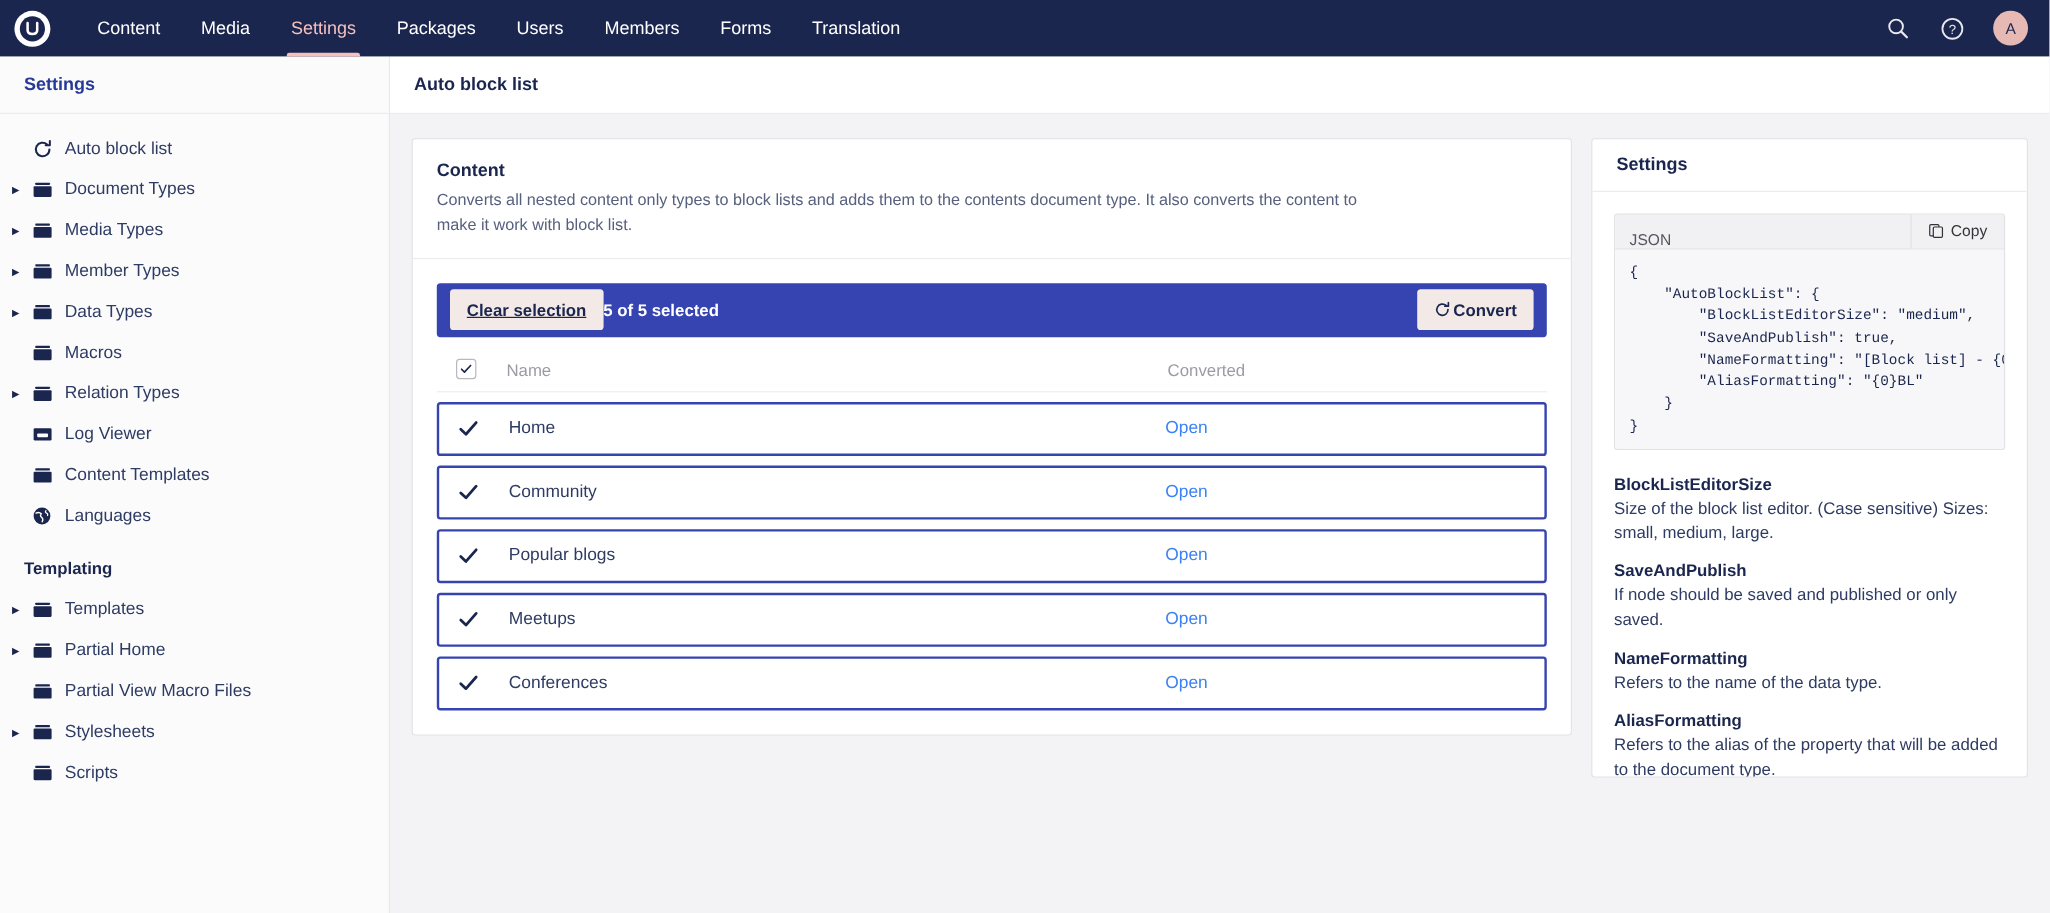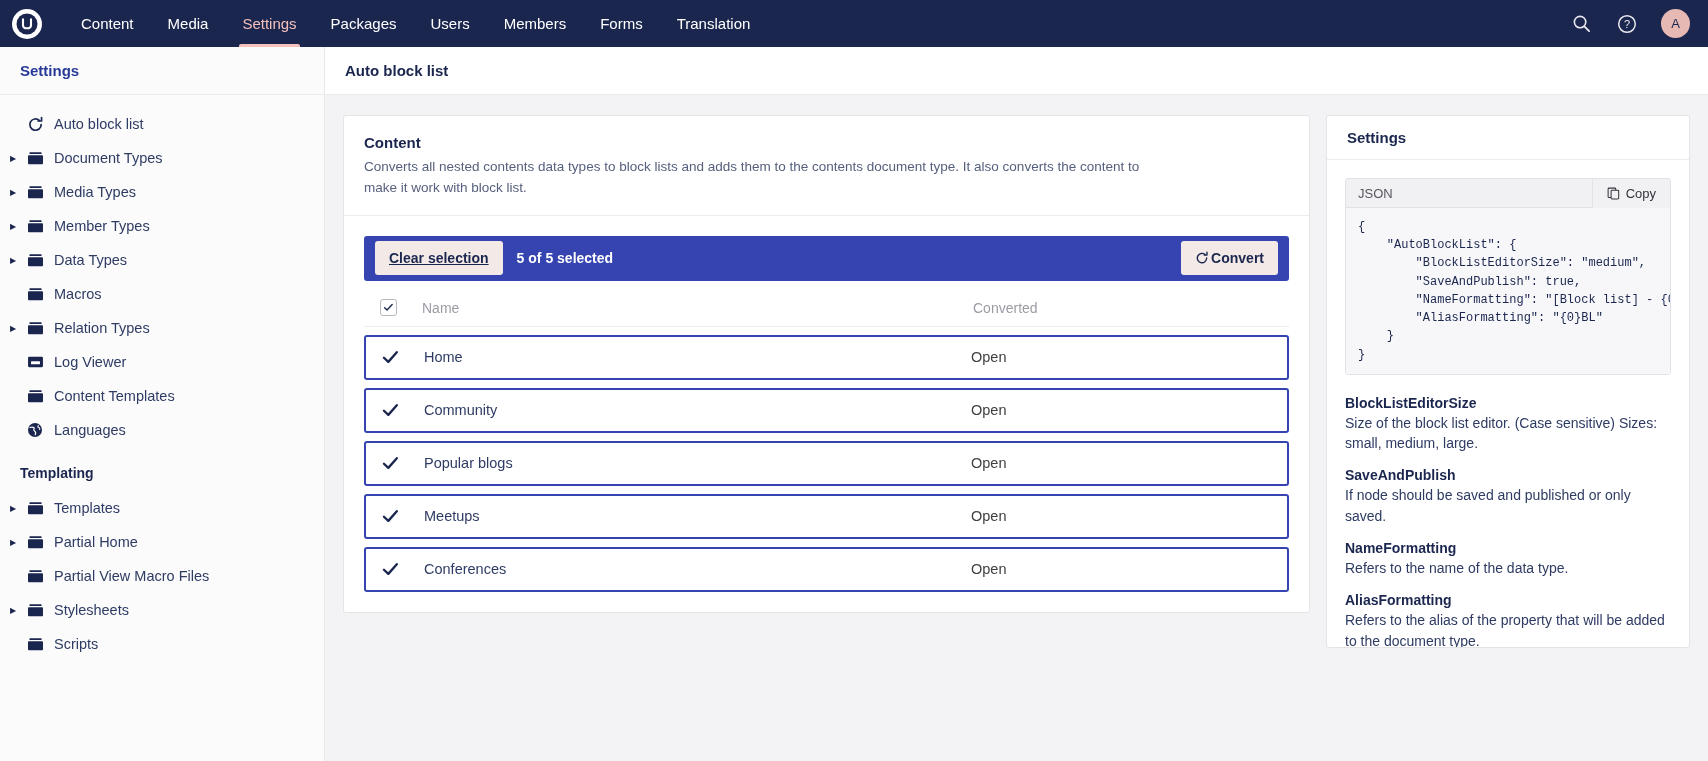--- a/index.html
+++ b/index.html
@@ -215,21 +215,20 @@
     font-weight: bold;
     padding: 9px 14px;
     font-family: inherit;
     cursor: pointer;
     text-decoration: underline;
   }
   .sel-count {
     color: #ffffff;
     font-size: 14px;
     font-weight: bold;
-    margin-left: 14px;
   }
   .btn-convert {
     margin-left: auto;
     background: #f3eae7;
     color: #1b264f;
     border: none;
     border-radius: 3px;
     font-size: 14px;
     font-weight: bold;
     padding: 9px 14px;
@@ -275,21 +274,21 @@
     cursor: pointer;
   }
   .row-check {
     width: 42px; flex: 0 0 42px;
     display: flex; align-items: center;
   }
   .row-name { flex: 1 1 auto; font-size: 14.5px; color: #2e3b63; }
   .row-converted {
     width: 300px; flex: 0 0 300px;
     font-size: 14.5px;
-    color: #404040;
+    color: #3b82f6;
   }
 
   
   .right-col {
     width: 364px;
     flex: 0 0 364px;
   }
   .panel {
     background: #fff;
     border: 1px solid #e4e4e7;
@@ -314,21 +313,21 @@
   .code-box {
     border: 1px solid #e2e2e6;
     border-radius: 3px;
     overflow: hidden;
   }
   .code-bar {
     height: 29px;
     background: #f1f1f3;
     border-bottom: 1px solid #e2e2e6;
     display: flex;
-    align-items: center;
+    align-items: flex-end;
   }
   .code-lang {
     flex: 1 1 auto;
     padding-left: 12px;
     font-size: 13px;
     color: #55555f;
   }
   .code-copy {
     border-left: 1px solid #e2e2e6;
     height: 29px;
@@ -591,21 +590,21 @@
       <div class="content-header-title">Auto block list</div>
     </div>
 
     <div class="content-body">
 
       <div class="main-col">
         <div class="card">
 
           <div class="card-head">
             <div class="card-title">Content</div>
-            <div class="card-desc">Converts all nested contents data types to block lists and adds them to the contents document type. It also converts the content to make it work with block list.</div>
+            <div class="card-desc">Converts all nested content only types to block lists and adds them to the contents document type. It also converts the content to make it work with block list.</div>
           </div>
 
           <div class="card-inner">
 
             <div class="selbar">
               <button class="btn-clear">Clear selection</button>
               <span class="sel-count">5 of 5 selected</span>
               <button class="btn-convert">
                 <span>
                   <svg width="14" height="14" viewBox="0 0 18 18" style="display:block">

